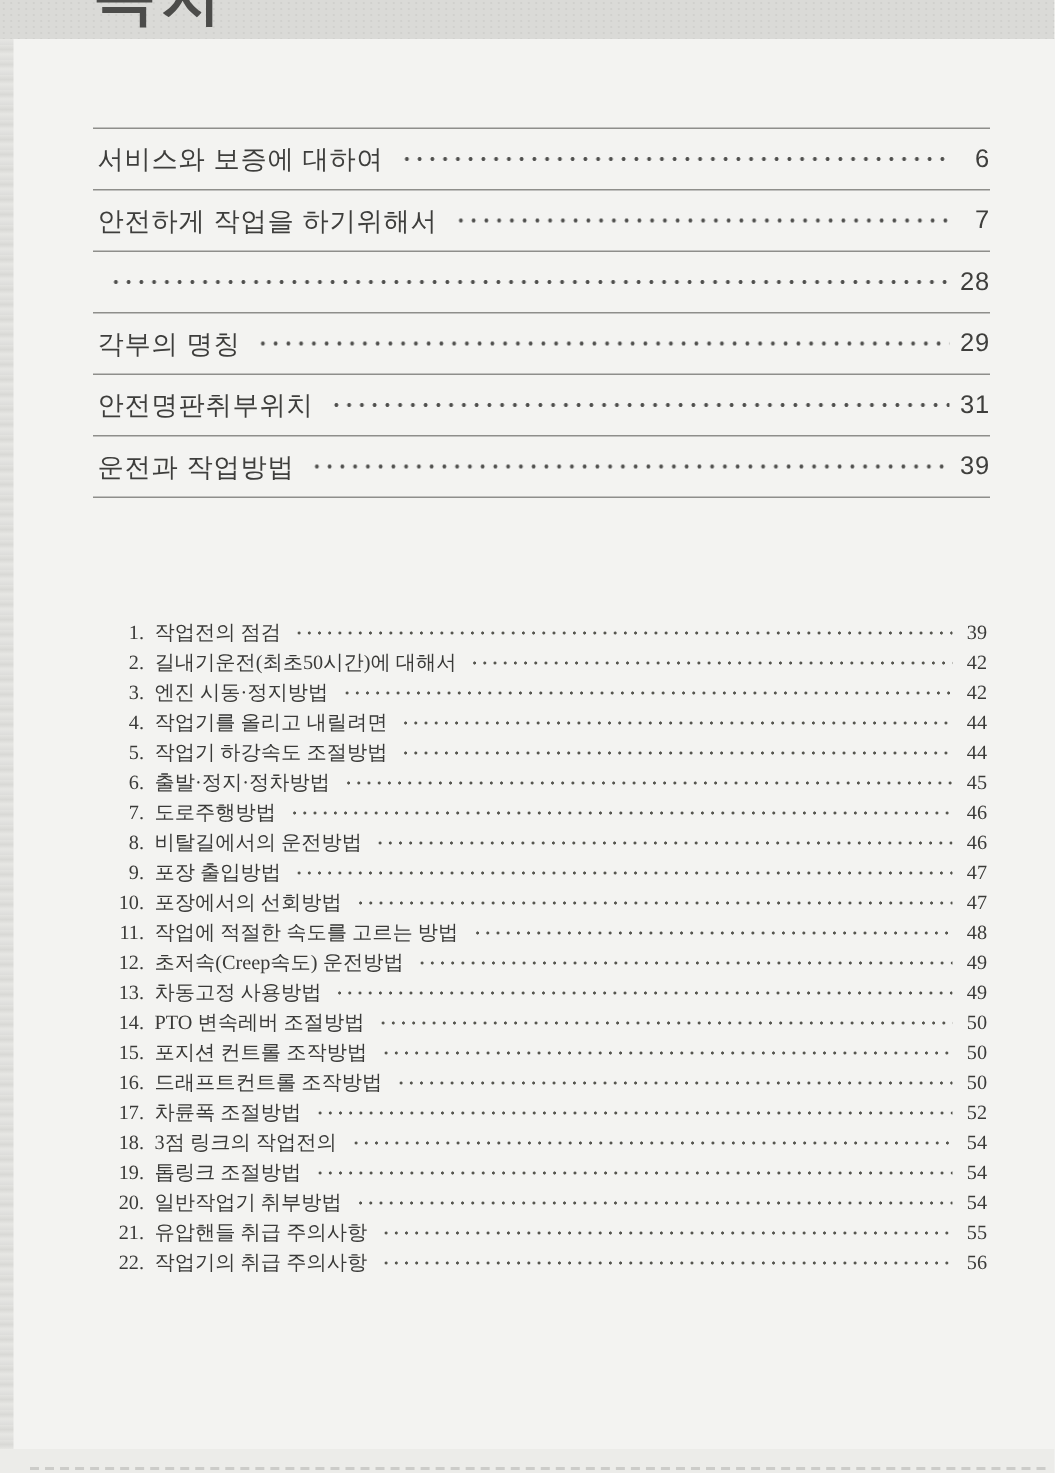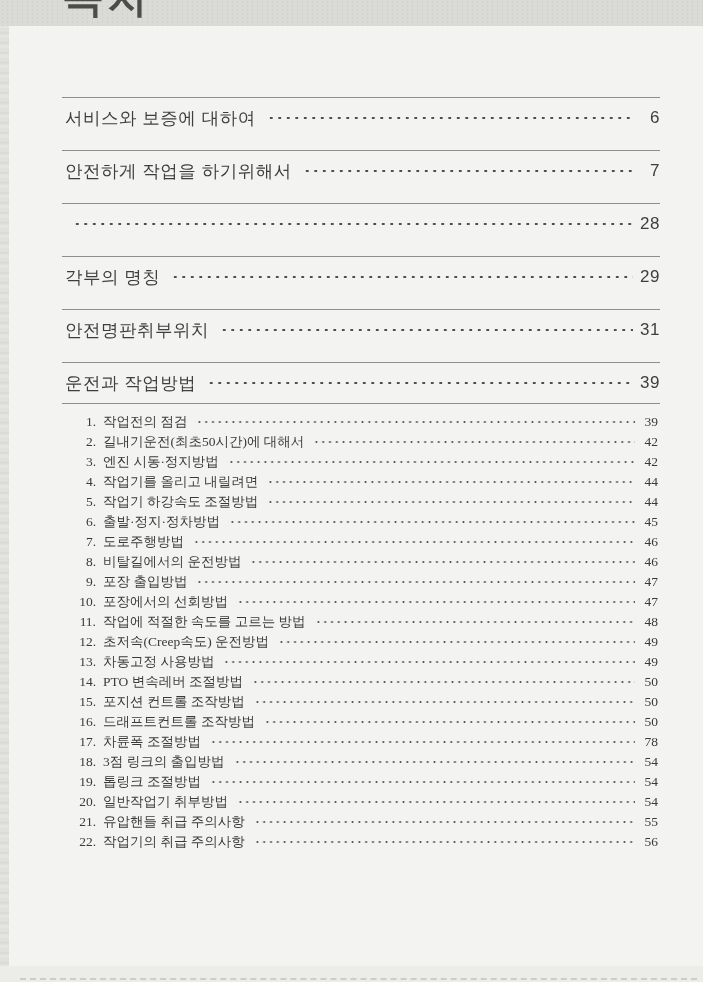--- a/index.html
+++ b/index.html
@@ -71,21 +71,20 @@
     border-bottom: 1px solid #8e8e8b;
   }
   .section-row {
     height: 40px;
     border-top: 1px solid #8e8e8b;
     display: flex;
     align-items: center;
     color: #3e3e3c;
     font-size: 17.5px;
     letter-spacing: 0.5px;
-    margin-top: 12px;
   }
   .section-row .label {
     white-space: nowrap;
     padding-left: 3px;
   }
   .section-row .leader {
     flex: 1;
     align-self: stretch;
     margin: 0 5px 0 9px;
     background-image: radial-gradient(circle, #4f4f4d 1.1px, transparent 1.5px);
@@ -297,26 +296,26 @@
     <span class="num">16.</span>
     <span class="label">드래프트컨트롤 조작방법</span>
     <span class="leader"></span>
     <span class="pageno">50</span>
   </div>
 
   <div class="sub-row">
     <span class="num">17.</span>
     <span class="label">차륜폭 조절방법</span>
     <span class="leader"></span>
-    <span class="pageno">78</span>
+    <span class="pageno">52</span>
   </div>
 
   <div class="sub-row">
     <span class="num">18.</span>
-    <span class="label">3점 링크의 출입방법</span>
+    <span class="label">3점 링크의 작업전의</span>
     <span class="leader"></span>
     <span class="pageno">54</span>
   </div>
 
   <div class="sub-row">
     <span class="num">19.</span>
     <span class="label">톱링크 조절방법</span>
     <span class="leader"></span>
     <span class="pageno">54</span>
   </div>

